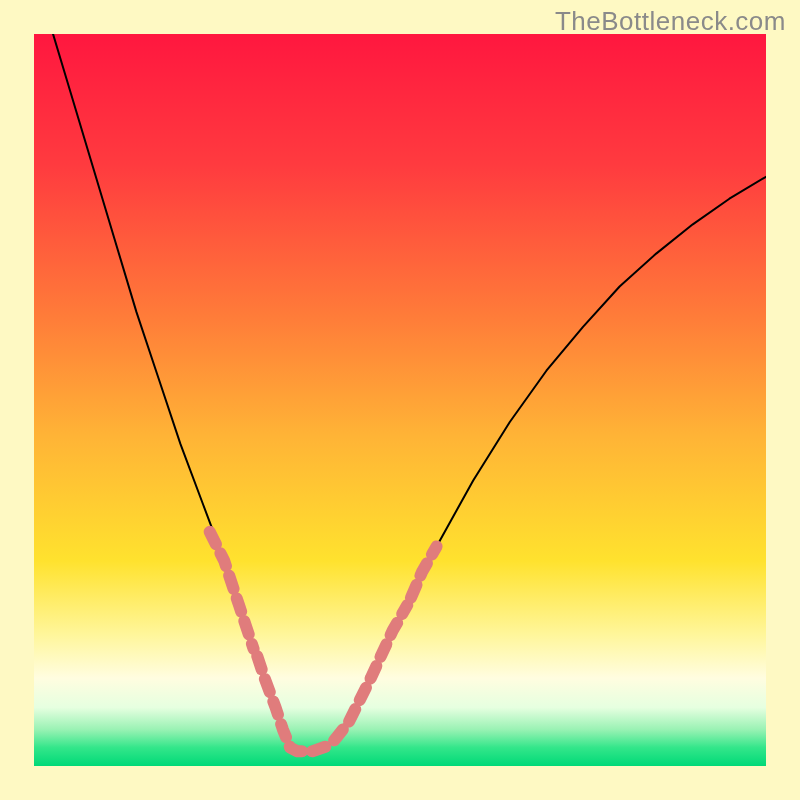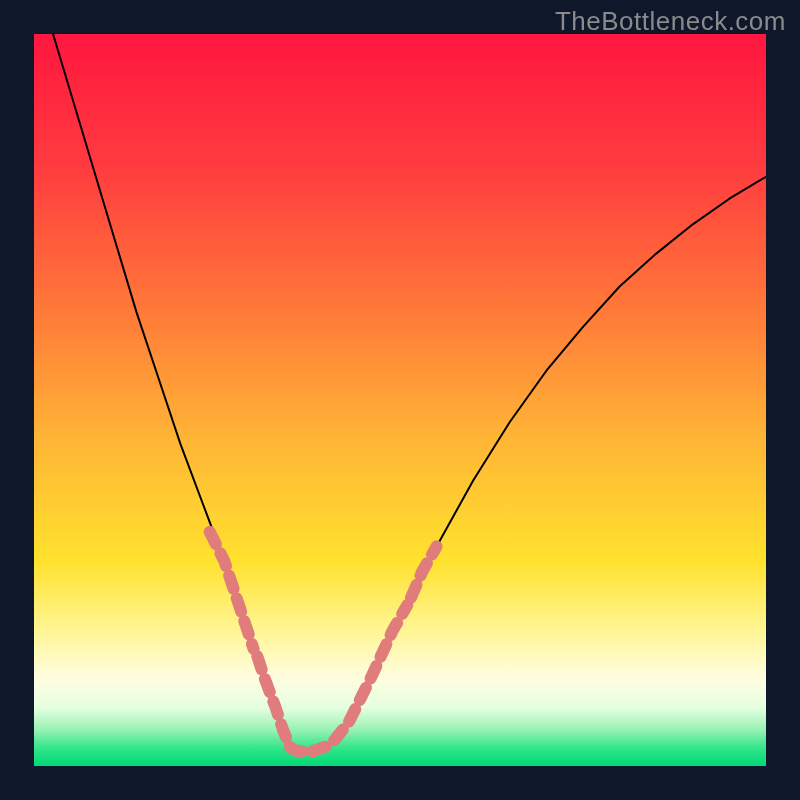--- a/index.html
+++ b/index.html
@@ -9,21 +9,21 @@
     height: 800px;
     background: #000;
     overflow: hidden;
   }
   .frame {
     position: absolute;
     left: 0;
     top: 0;
     width: 800px;
     height: 800px;
-    background: #0f172a;
+    background: #fef9c3;
   }
   .plot {
     position: absolute;
     left: 34px;
     top: 34px;
     width: 732px;
     height: 732px;
     overflow: hidden;
   }
   .watermark {

